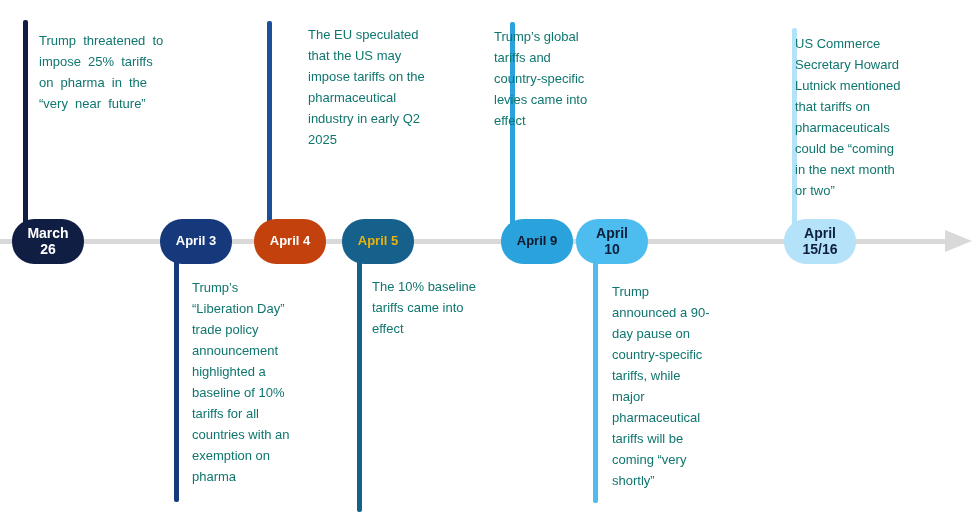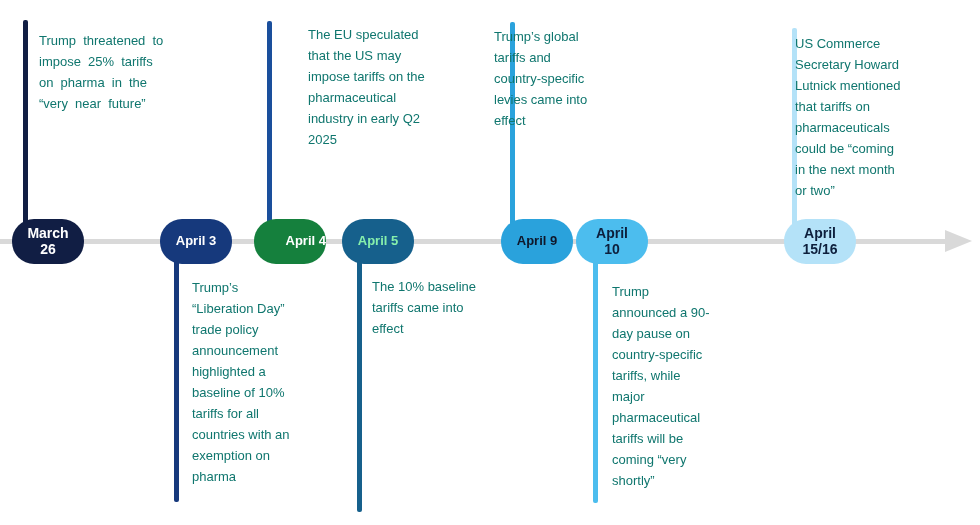--- a/index.html
+++ b/index.html
@@ -83,32 +83,32 @@
 trade policy
 announcement
 highlighted a
 baseline of 10%
 tariffs for all
 countries with an
 exemption on
 pharma</div>
 
   <div class="connector" style="left: 267px; top: 21px; height: 220px; background-color: rgb(26, 79, 156);"></div>
-  <div class="pill" style="left: 254px; background-color: #15803d; color: rgb(255, 255, 255); justify-content: flex-end;">
+  <div class="pill" style="left: 254px; background-color: #c2410c; color: rgb(255, 255, 255);">
     <span>April 4</span>
   </div>
   <div class="desc" style="left:283px; top:24px;margin-left:25px;">The EU speculated
 that the US may
 impose tariffs on the
 pharmaceutical
 industry in early Q2
 2025</div>
 
   <div class="connector" style="left: 357px; top: 242px; height: 270px; background-color: rgb(22, 96, 140);"></div>
-  <div class="pill" style="left: 342px; background-color: rgb(22, 96, 140); color: #86efac;">
+  <div class="pill" style="left: 342px; background-color: rgb(22, 96, 140); color: #eab308;">
     <span>April 5</span>
   </div>
   <div class="desc" style="left:372px; top:276px;">The 10% baseline
 tariffs came into
 effect</div>
 
   <div class="connector" style="left: 510px; top: 22px; height: 219px; background-color: rgb(42, 162, 220);"></div>
   <div class="pill" style="left: 501px; background-color: rgb(42, 162, 220); color: #0f172a;">
     <span>April 9</span>
   </div>

